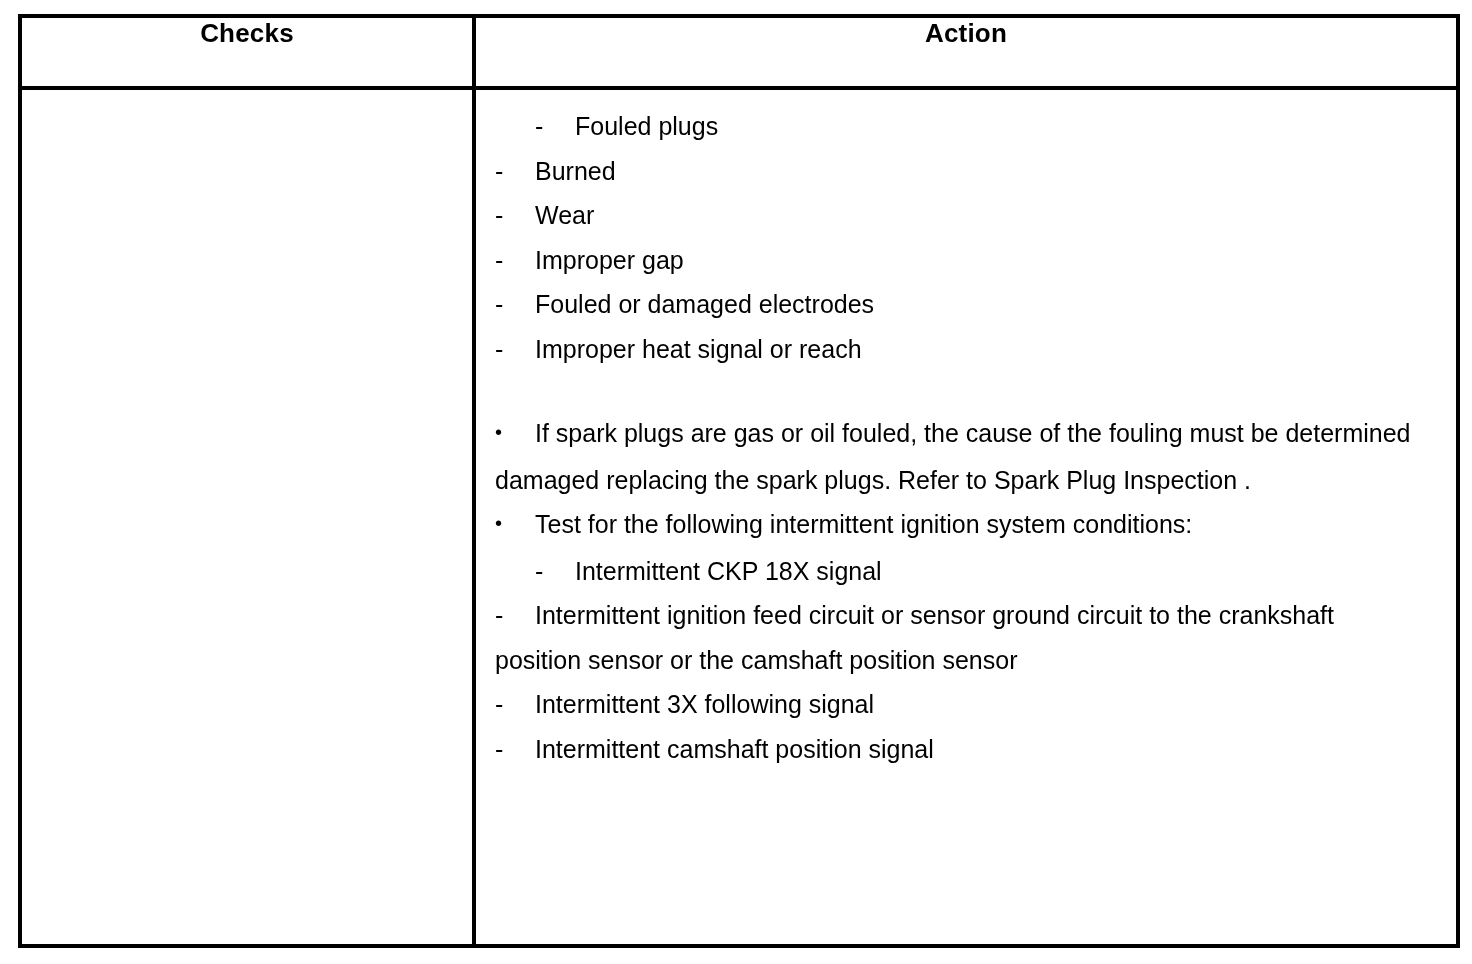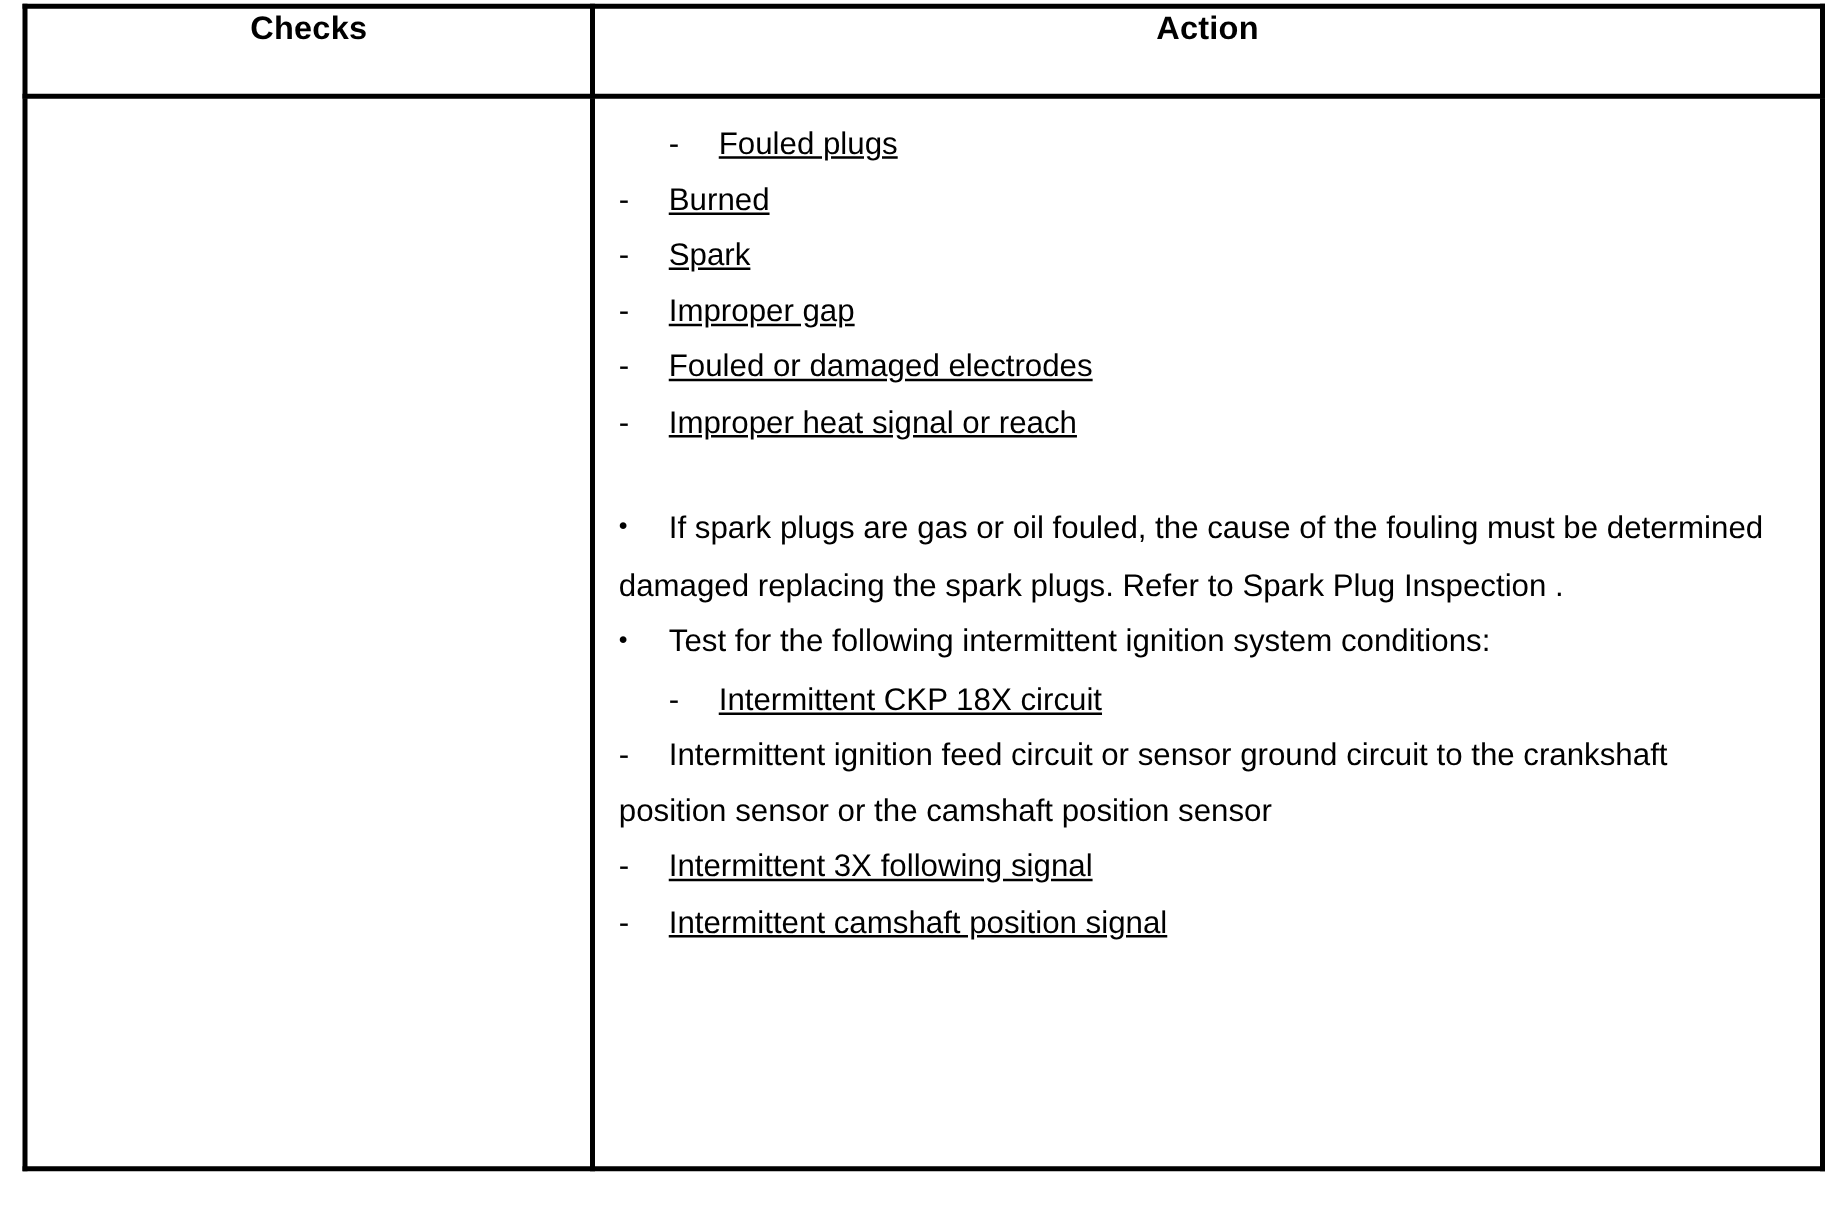--- a/index.html
+++ b/index.html
@@ -19,21 +19,21 @@
     position: relative;
     width: 1472px;
     height: 964px;
     background: #ffffff;
   }
 
   
   .doc-table {
     position: absolute;
     left: 18px;
-    top: 3px;
+    top: 14px;
     width: 1434px;
     height: 930px;
     border-collapse: collapse;
     table-layout: fixed;
   }
 
   .doc-table td, .doc-table th {
     border: 4px solid #000000;
     padding: 0;
     vertical-align: top;
@@ -67,21 +67,20 @@
   .action-inner {
     padding: 14px 30px 0 12px;
     font-size: 25px;
     line-height: 44.5px;
   }
 
   
   .line {
     position: relative;
     white-space: nowrap;
-    text-decoration: underline;
   }
 
   .marker {
     display: inline-block;
     text-align: left;
   }
 
   
   .lvl1 {
     padding-left: 7px;
@@ -149,35 +148,35 @@
 
         <td class="body-checks"></td>
 
         <td class="body-action">
           <div class="action-inner">
 
             <div class="line lvl2"><span class="marker">-</span><span>Fouled plugs</span></div>
 
             <div class="line lvl1"><span class="marker">-</span><span>Burned</span></div>
 
-            <div class="line lvl1"><span class="marker">-</span><span>Spark</span></div>
+            <div class="line lvl1"><span class="marker">-</span><span>Wear</span></div>
 
             <div class="line lvl1"><span class="marker">-</span><span>Improper gap</span></div>
 
             <div class="line lvl1"><span class="marker">-</span><span>Fouled or damaged electrodes</span></div>
 
             <div class="line lvl1"><span class="marker">-</span><span>Improper heat signal or reach</span></div>
 
             <div class="blank-gap"></div>
 
             <div class="para"><span class="bullet bullet-glyph">•</span><span class="ptext">If spark plugs are gas or oil fouled, the cause of the fouling must be determined damaged replacing the spark plugs. Refer to Spark Plug Inspection .</span></div>
 
             <div class="para"><span class="bullet bullet-glyph">•</span><span class="ptext">Test for the following intermittent ignition system conditions:</span></div>
 
-            <div class="line lvl2"><span class="marker">-</span><span>Intermittent CKP 18X circuit</span></div>
+            <div class="line lvl2"><span class="marker">-</span><span>Intermittent CKP 18X signal</span></div>
 
             <div class="hang"><span class="marker">-</span><span>Intermittent ignition feed circuit or sensor ground circuit to the crankshaft position sensor or the camshaft position sensor</span></div>
 
             <div class="line lvl1"><span class="marker">-</span><span>Intermittent 3X following signal</span></div>
 
             <div class="line lvl1"><span class="marker">-</span><span>Intermittent camshaft position signal</span></div>
 
           </div>
         </td>
 

